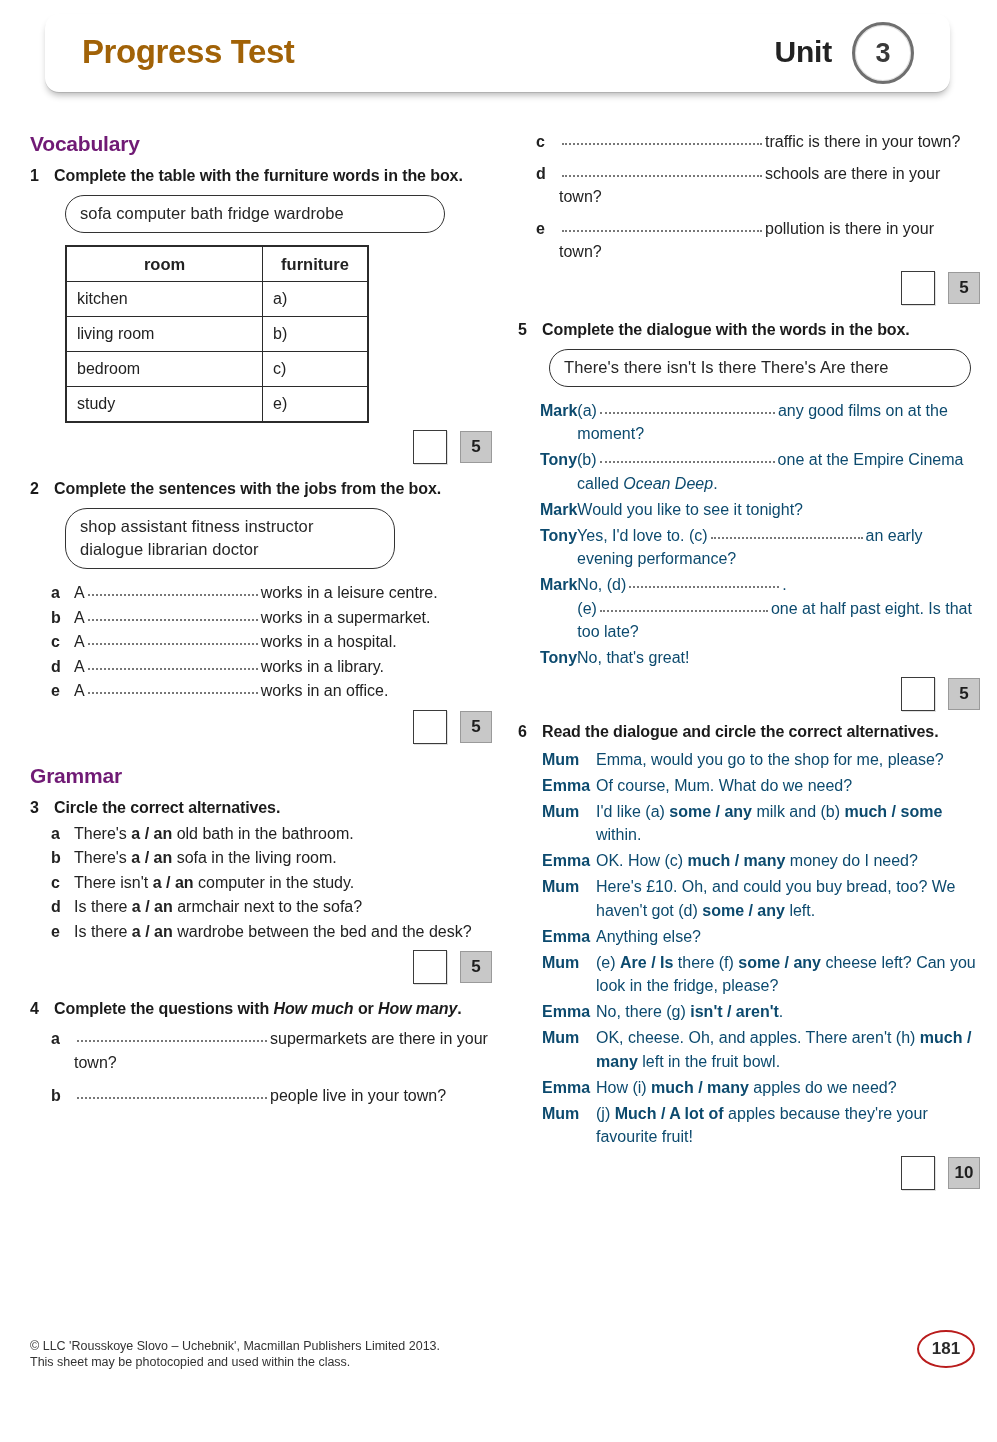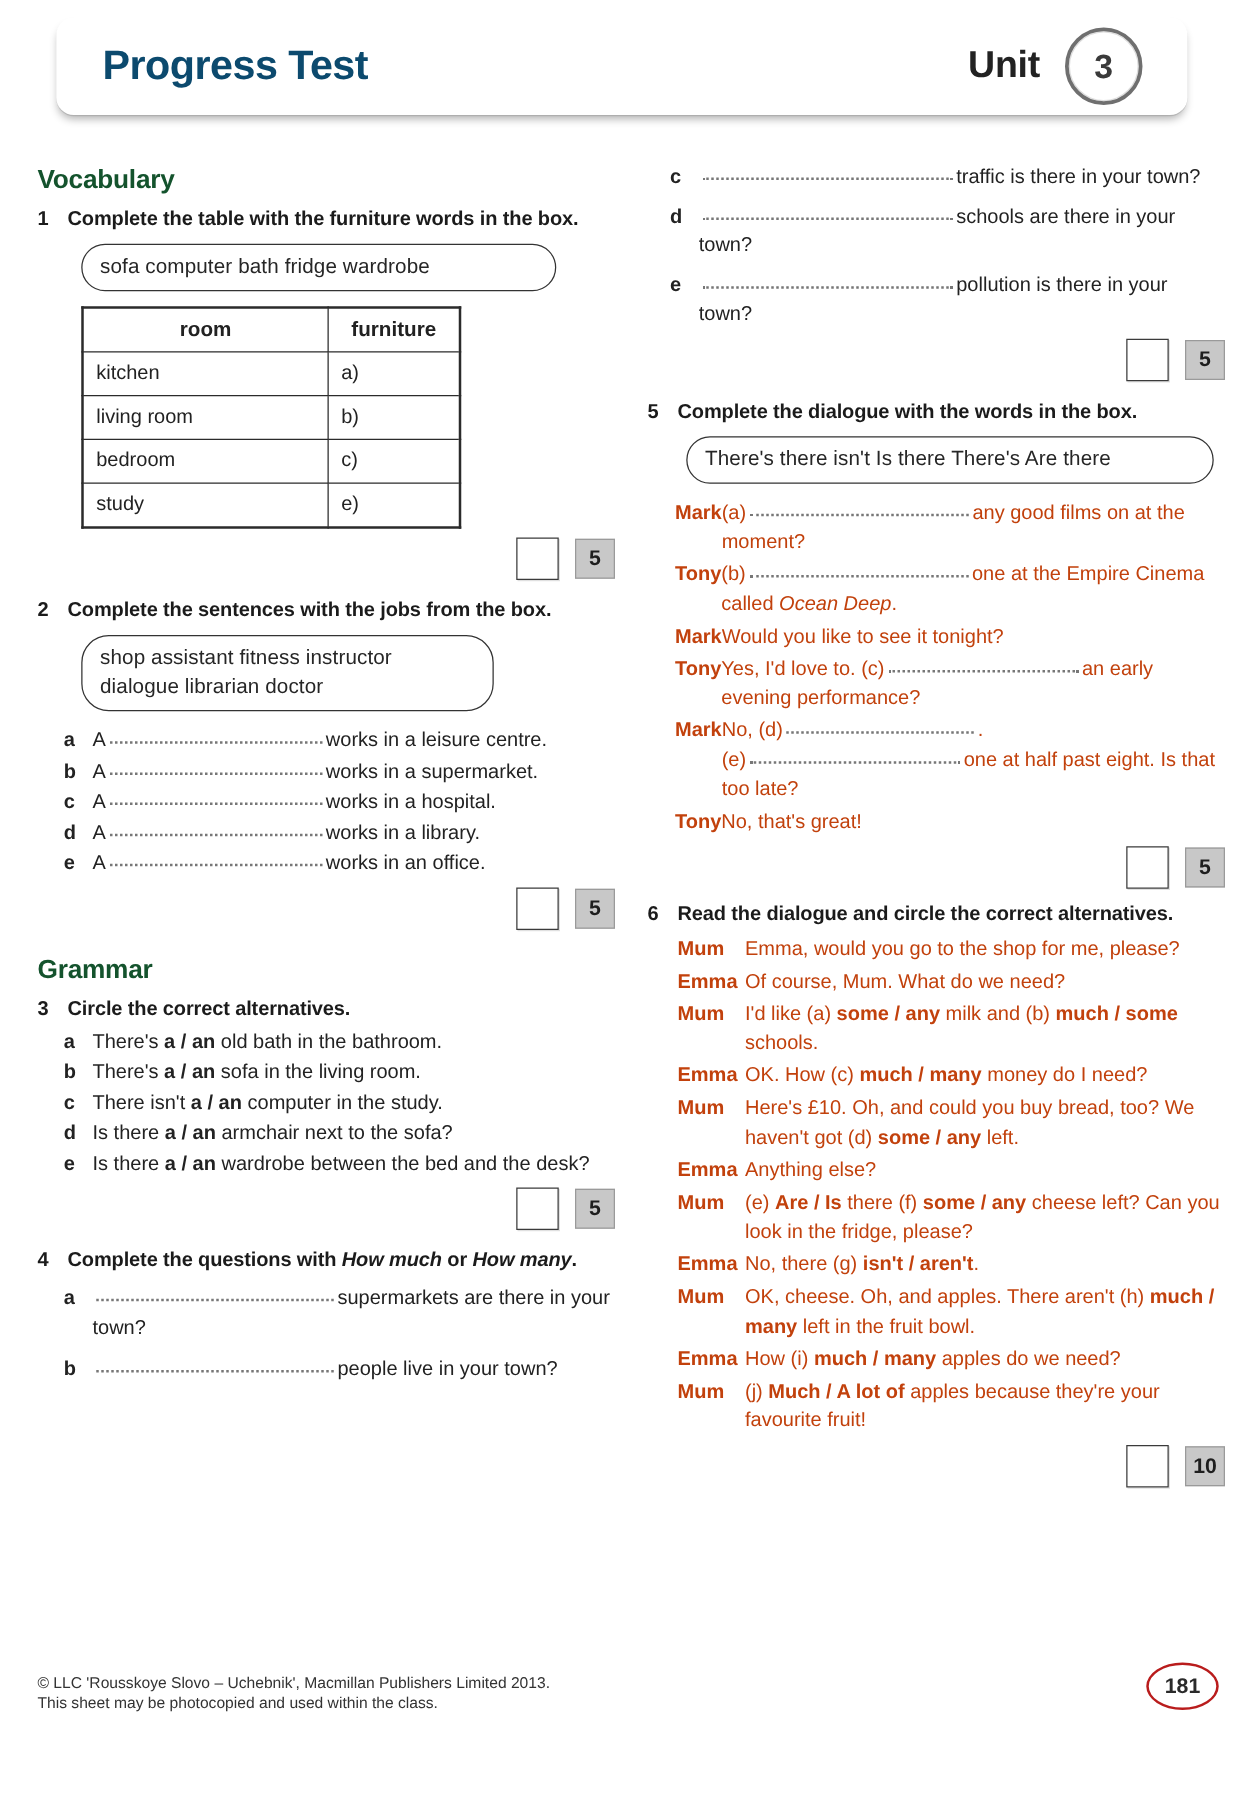--- a/index.html
+++ b/index.html
@@ -14,42 +14,42 @@
   }
   
   .header-wrap{position:absolute;left:45px;top:14px;width:905px;height:78px;}
   .header-box{
     position:absolute;left:0;top:0;width:905px;height:78px;
     background:#fff;border-radius:14px;
     box-shadow:0 5px 7px -2px rgba(0,0,0,.30), 0 1px 0 rgba(0,0,0,.10);
   }
   .header-title{
     position:absolute;left:37px;top:50%;transform:translateY(-52%);
-    font-size:33px;font-weight:bold;letter-spacing:-0.4px;color:#0c4a6e;
+    font-size:33px;font-weight:bold;letter-spacing:-0.4px;color:#a16207;
   }
   .header-unit{
     position:absolute;right:118px;top:50%;transform:translateY(-52%);
     font-size:30px;font-weight:bold;color:#222;letter-spacing:-0.2px;
   }
   .unit-circle{
     position:absolute;right:36px;top:50%;transform:translateY(-50%);
     width:56px;height:56px;border-radius:50%;
     border:3px solid #6f6f6f;color:#3a3a3a;
     display:flex;align-items:center;justify-content:center;
     font-size:27px;font-weight:bold;
     box-shadow:inset 0 0 0 1px rgba(120,120,120,.25);
   }
 
   
   .col{position:absolute;top:132px;}
   .col-left{left:30px;width:462px;}
   .col-right{left:518px;width:462px;}
 
   .section-title{
-    font-size:21px;font-weight:bold;color:#14532d;
+    font-size:21px;font-weight:bold;color:#701a75;
     margin:0 0 9px 0;letter-spacing:-0.2px;
   }
   .ex{display:flex;margin-bottom:2px;}
   .ex-num{width:24px;flex:0 0 24px;font-size:16px;font-weight:bold;line-height:21px;}
   .ex-text{flex:1;font-size:16px;font-weight:bold;line-height:21px;letter-spacing:-0.1px;}
   .ex-text .it{font-style:italic;}
 
   
   .wordbox{
     border:1.6px solid #333;border-radius:22px;
@@ -81,21 +81,21 @@
   ul.items li .bd{flex:1;}
   .b{font-weight:bold;}
   .i{font-style:italic;}
   .dots{
     display:inline-block;border-bottom:2.5px dotted #777;
     vertical-align:2px;margin:0 3px;height:11px;
   }
 
   
   .dlg{margin:6px 0 0 0;}
-  .dlg-row{display:flex;font-size:16px;line-height:23.5px;margin-bottom:2.5px;color:#c2410c;}
+  .dlg-row{display:flex;font-size:16px;line-height:23.5px;margin-bottom:2.5px;color:#0c4a6e;}
   .dlg-row .spk{font-weight:bold;flex:0 0 58px;padding-left:22px;box-sizing:border-box;}
   .dlg-row .utt{flex:1;}
   .dlg6 .spk{flex:0 0 78px;padding-left:24px;}
 
   
   .score{display:flex;justify-content:flex-end;align-items:center;margin:7px 0 0 0;}
   .score .empty{
     width:32px;height:32px;border:1.8px solid #3b3b3b;background:#fff;
     margin-right:13px;box-shadow:1px 1px 0 rgba(0,0,0,.12);
   }
@@ -334,21 +334,21 @@
       <div class="dlg-row">
         <span class="spk">Mum</span>
         <span class="utt"><span>Emma, would you go to the shop for me, please?</span></span>
       </div>
       <div class="dlg-row">
         <span class="spk">Emma</span>
         <span class="utt"><span>Of course, Mum. What do we need?</span></span>
       </div>
       <div class="dlg-row">
         <span class="spk">Mum</span>
-        <span class="utt"><span>I'd like (a) </span><span class="b">some / any</span><span> milk and (b) </span><span class="b">much / some</span><span> schools.</span></span>
+        <span class="utt"><span>I'd like (a) </span><span class="b">some / any</span><span> milk and (b) </span><span class="b">much / some</span><span> within.</span></span>
       </div>
       <div class="dlg-row">
         <span class="spk">Emma</span>
         <span class="utt"><span>OK. How (c) </span><span class="b">much / many</span><span> money do I need?</span></span>
       </div>
       <div class="dlg-row">
         <span class="spk">Mum</span>
         <span class="utt"><span>Here's £10. Oh, and could you buy bread, too? We haven't got (d) </span><span class="b">some / any</span><span> left.</span></span>
       </div>
       <div class="dlg-row">

